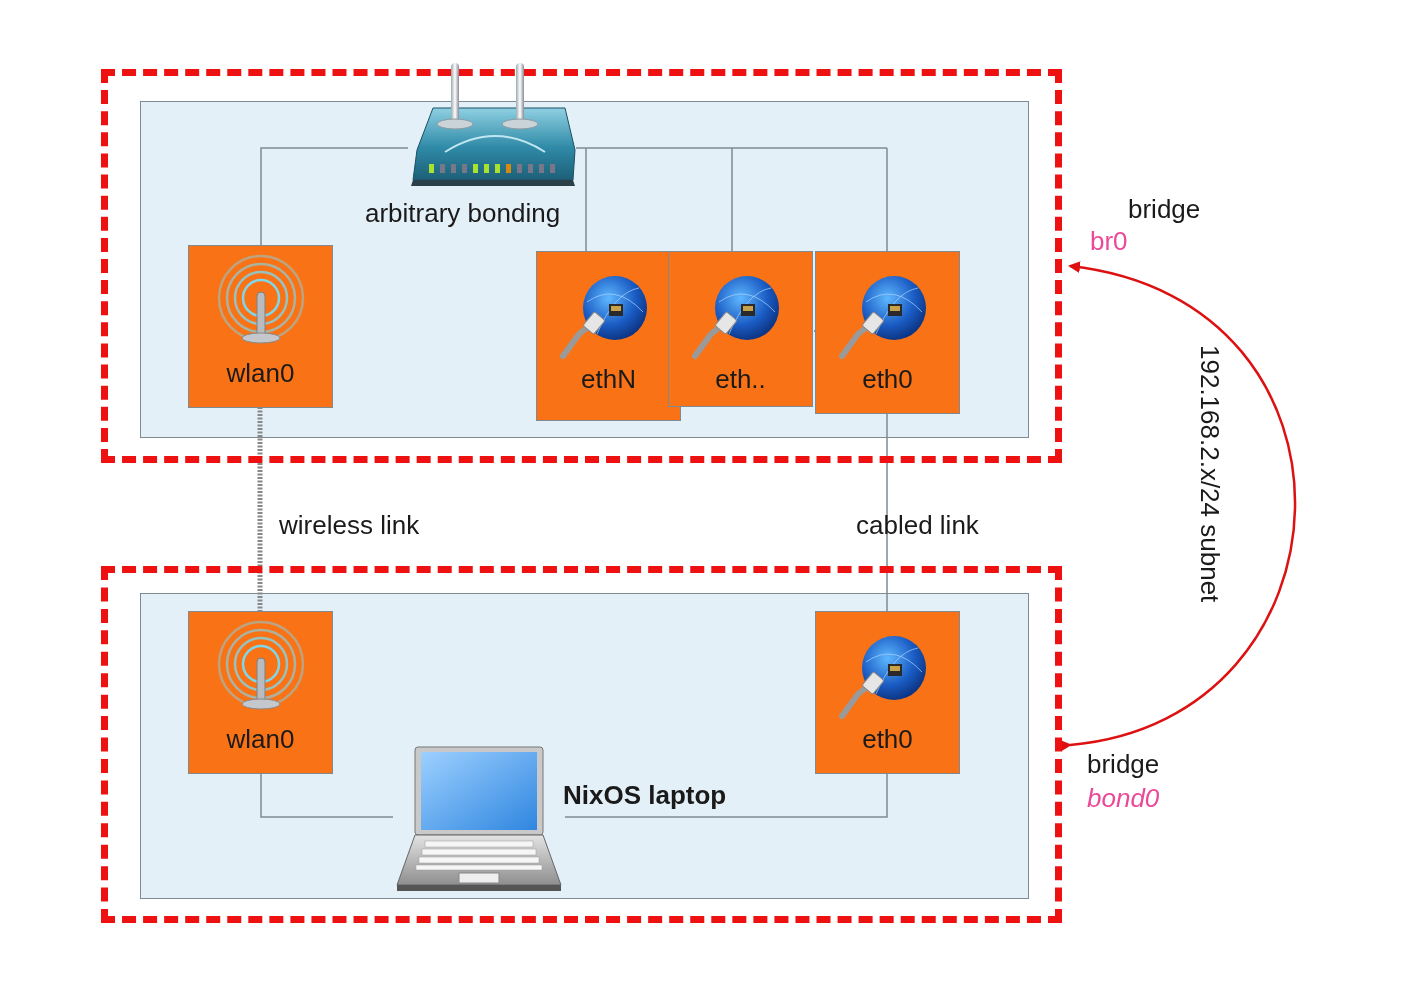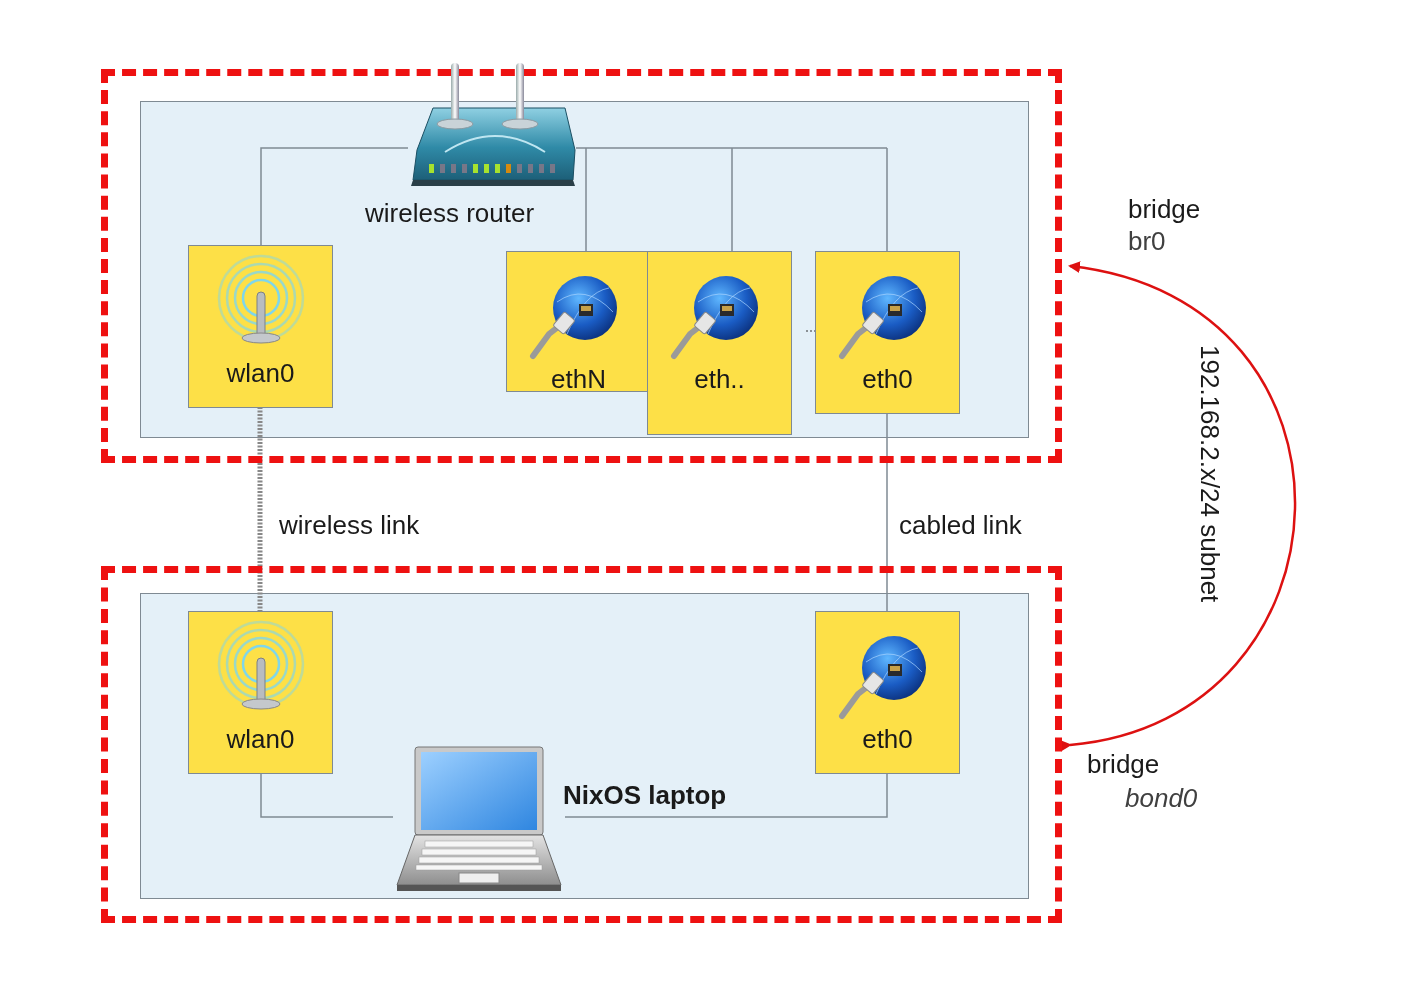--- a/index.html
+++ b/index.html
@@ -1,24 +1,24 @@
 <!DOCTYPE html>
 <html><head>
   <meta charset="utf-8">
   <style>
     html, body { margin: 0; padding: 0; background: #ffffff; }
     body { width: 1403px; height: 992px; position: relative; overflow: hidden;
            font-family: "Liberation Sans", "DejaVu Sans", sans-serif; color: #1a1a1a; }
     .abs { position: absolute; }
     .panel { position: absolute; background: #e4f0f8; border: 1px solid #7f8a93; box-sizing: border-box; }
     .group-border { position: absolute; border: 7px dashed #ee1111; box-sizing: border-box; }
-    .node { position: absolute; background: #fde047; border: 1px solid #7f8a93; box-sizing: border-box; }
+    .node { position: absolute; background: #f97316; border: 1px solid #7f8a93; box-sizing: border-box; }
     .node-label { position: absolute; left: 0; right: 0; text-align: center; font-size: 26px; color: #1a1a1a; }
     .txt { position: absolute; font-size: 26px; color: #1a1a1a; white-space: nowrap; }
-    .red { color: #404040; margin-left: 38px; }
+    .red { color: #ec4899; }
     svg.overlay { position: absolute; left: 0; top: 0; }
     .icon { position: absolute; }
   </style>
 </head>
 <body>
 
 <svg class="overlay" width="1403" height="992">
   <defs>
     <marker id="arrowhead" markerWidth="12" markerHeight="12" refX="2" refY="6" orient="auto" markerUnits="userSpaceOnUse">
       <path d="M12,0 L0,6 L12,12 Z" fill="#dd1111"></path>
@@ -87,56 +87,56 @@
       <rect x="79" y="104" width="5" height="9" fill="#a6e22e"></rect>
       <rect x="90" y="104" width="5" height="9" fill="#a6e22e"></rect>
       <rect x="101" y="104" width="5" height="9" fill="#d48a10"></rect>
       <rect x="112" y="104" width="5" height="9" fill="#778"></rect>
       <rect x="123" y="104" width="5" height="9" fill="#778"></rect>
       <rect x="134" y="104" width="5" height="9" fill="#778"></rect>
       <rect x="145" y="104" width="5" height="9" fill="#778"></rect>
     </g>
   </svg>
 </div>
-<div class="txt" style="left:365px;top:198px;">wireless router</div>
+<div class="txt" style="left:365px;top:198px;">arbitrary bonding</div>
 
 <div class="node" style="left:188px;top:245px;width:145px;height:163px;">
   <svg class="icon" width="100" height="100" viewBox="0 0 100 100" style="left:22px;top:6px;">
     <g fill="none" stroke="#7fd6ea" stroke-width="2.5">
       <circle cx="50" cy="46" r="42" opacity="0.5"></circle>
       <circle cx="50" cy="46" r="34" opacity="0.65"></circle>
       <circle cx="50" cy="46" r="26" opacity="0.8"></circle>
       <circle cx="50" cy="46" r="18"></circle>
     </g>
     <rect x="46" y="40" width="8" height="46" rx="4" fill="#b8bcc0" stroke="#7c8085"></rect>
     <ellipse cx="50" cy="86" rx="19" ry="5" fill="#c4c8cc" stroke="#888"></ellipse>
   </svg>
   <div class="node-label" style="top:112px;">wlan0</div>
 </div>
 
-<div class="node" style="left:506px;top:251px;width:145px;height:141px;">
+<div class="node" style="left:536px;top:251px;width:145px;height:170px;">
   <svg class="icon" width="100" height="90" viewBox="0 0 100 90" style="left:20px;top:20px;">
     <defs>
       <radialGradient id="globeA" cx="0.4" cy="0.35" r="0.7">
         <stop offset="0" stop-color="#5fb7ff"></stop>
         <stop offset="0.6" stop-color="#1a5cc4"></stop>
         <stop offset="1" stop-color="#0b2f7a"></stop>
       </radialGradient>
     </defs>
     <circle cx="58" cy="36" r="32" fill="url(#globeA)"></circle>
     <path d="M30,30 Q58,10 86,40 M40,62 Q58,20 82,16" stroke="#a9d4ff" stroke-width="1" fill="none" opacity="0.7"></path>
     <rect x="52" y="32" width="14" height="12" fill="#2a2a2a"></rect>
     <rect x="54" y="34" width="10" height="5" fill="#c7a24a"></rect>
     <path d="M40,48 L22,62 L6,84" stroke="#9a9a9a" stroke-width="6" fill="none" stroke-linecap="round"></path>
     <rect x="30" y="42" width="14" height="18" rx="2" fill="#e6e6e6" stroke="#888" transform="rotate(40 37 51)"></rect>
   </svg>
   <div class="node-label" style="top:112px;">ethN</div>
 </div>
 
-<div class="node" style="left:647px;top:251px;width:145px;height:184px;">
+<div class="node" style="left:668px;top:251px;width:145px;height:156px;">
   <svg class="icon" width="100" height="90" viewBox="0 0 100 90" style="left:20px;top:20px;">
     <circle cx="58" cy="36" r="32" fill="url(#globeA)"></circle>
     <path d="M30,30 Q58,10 86,40 M40,62 Q58,20 82,16" stroke="#a9d4ff" stroke-width="1" fill="none" opacity="0.7"></path>
     <rect x="52" y="32" width="14" height="12" fill="#2a2a2a"></rect>
     <rect x="54" y="34" width="10" height="5" fill="#c7a24a"></rect>
     <path d="M40,48 L22,62 L6,84" stroke="#9a9a9a" stroke-width="6" fill="none" stroke-linecap="round"></path>
     <rect x="30" y="42" width="14" height="18" rx="2" fill="#e6e6e6" stroke="#888" transform="rotate(40 37 51)"></rect>
   </svg>
   <div class="node-label" style="top:112px;">eth..</div>
 </div>
@@ -147,21 +147,21 @@
     <path d="M30,30 Q58,10 86,40 M40,62 Q58,20 82,16" stroke="#a9d4ff" stroke-width="1" fill="none" opacity="0.7"></path>
     <rect x="52" y="32" width="14" height="12" fill="#2a2a2a"></rect>
     <rect x="54" y="34" width="10" height="5" fill="#c7a24a"></rect>
     <path d="M40,48 L22,62 L6,84" stroke="#9a9a9a" stroke-width="6" fill="none" stroke-linecap="round"></path>
     <rect x="30" y="42" width="14" height="18" rx="2" fill="#e6e6e6" stroke="#888" transform="rotate(40 37 51)"></rect>
   </svg>
   <div class="node-label" style="top:112px;">eth0</div>
 </div>
 
 <div class="txt" style="left:279px;top:510px;">wireless link</div>
-<div class="txt" style="left:899px;top:510px;">cabled link</div>
+<div class="txt" style="left:856px;top:510px;">cabled link</div>
 
 <div class="node" style="left:188px;top:611px;width:145px;height:163px;">
   <svg class="icon" width="100" height="100" viewBox="0 0 100 100" style="left:22px;top:6px;">
     <g fill="none" stroke="#7fd6ea" stroke-width="2.5">
       <circle cx="50" cy="46" r="42" opacity="0.5"></circle>
       <circle cx="50" cy="46" r="34" opacity="0.65"></circle>
       <circle cx="50" cy="46" r="26" opacity="0.8"></circle>
       <circle cx="50" cy="46" r="18"></circle>
     </g>
     <rect x="46" y="40" width="8" height="46" rx="4" fill="#b8bcc0" stroke="#7c8085"></rect>

